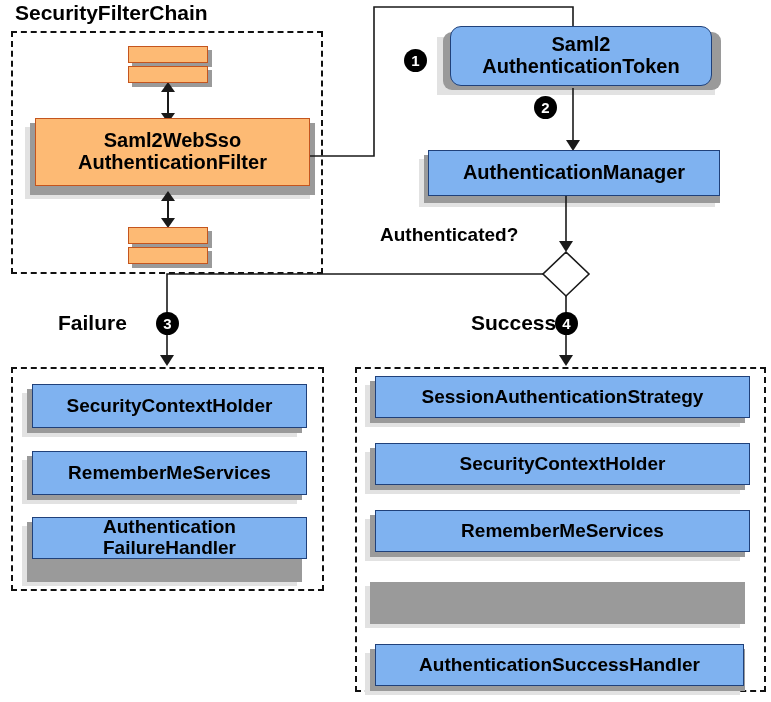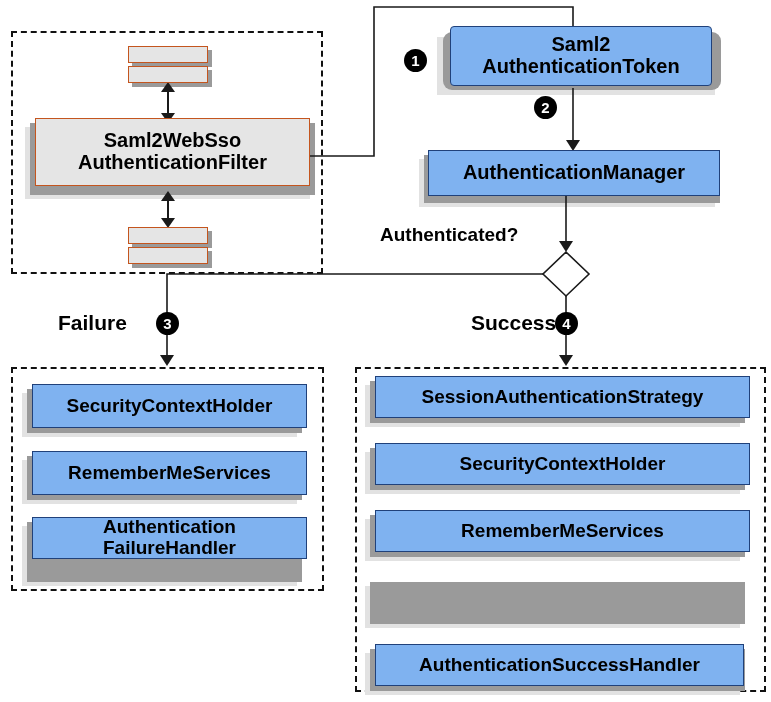--- a/index.html
+++ b/index.html
@@ -28,24 +28,24 @@
     color: #000000;
     line-height: 1.08;
     z-index: 6;
     white-space: pre-line;
   }
   .node.blue {
     background: #7FB2F0;
     border: 1.5px solid #20417A;
   }
   .node.orange {
-    background: #e5e5e5;
+    background: #fdba74;
     border: 1.5px solid #C4551E;
   }
-  .node.rounded { border-radius: 4px; }
+  .node.rounded { border-radius: 11px; }
 
   
   .shadow-mid, .shadow-light {
     position: absolute;
     box-sizing: border-box;
   }
   .shadow-mid   { background: #9a9a9a; z-index: 4; }
   .shadow-light { background: #e2e2e2; z-index: 3; }
   .shadow-mid.rounded, .shadow-light.rounded { border-radius: 9px; }
 
@@ -154,20 +154,21 @@
       <path class="wire-thin" d="M543,274 L167,274 L167,355"></path>
       <path d="M160,355 L174,355 L167,366 Z" fill="#1a1a1a"></path>
     </g>
 
     <g>
       <path class="wire-thin" d="M566,296 L566,355"></path>
       <path d="M559,355 L573,355 L566,366 Z" fill="#1a1a1a"></path>
     </g>
   </svg>
 
+  <div class="label" style="left:15px; top:1px; font-size:21px;">SecurityFilterChain</div>
 
   <div class="group" style="left:11px; top:31px; width:312px; height:243px;"></div>
 
   <div class="shadow-mid" style="left:132px; top:50px; width:80px; height:17px;"></div>
   <div class="node orange" style="left:128px; top:46px; width:80px; height:17px;"></div>
 
   <div class="shadow-mid" style="left:132px; top:70px; width:80px; height:17px;"></div>
   <div class="node orange" style="left:128px; top:66px; width:80px; height:17px;"></div>
 
   <div class="shadow-light" style="left:25px; top:127px; width:285px; height:72px;"></div>

